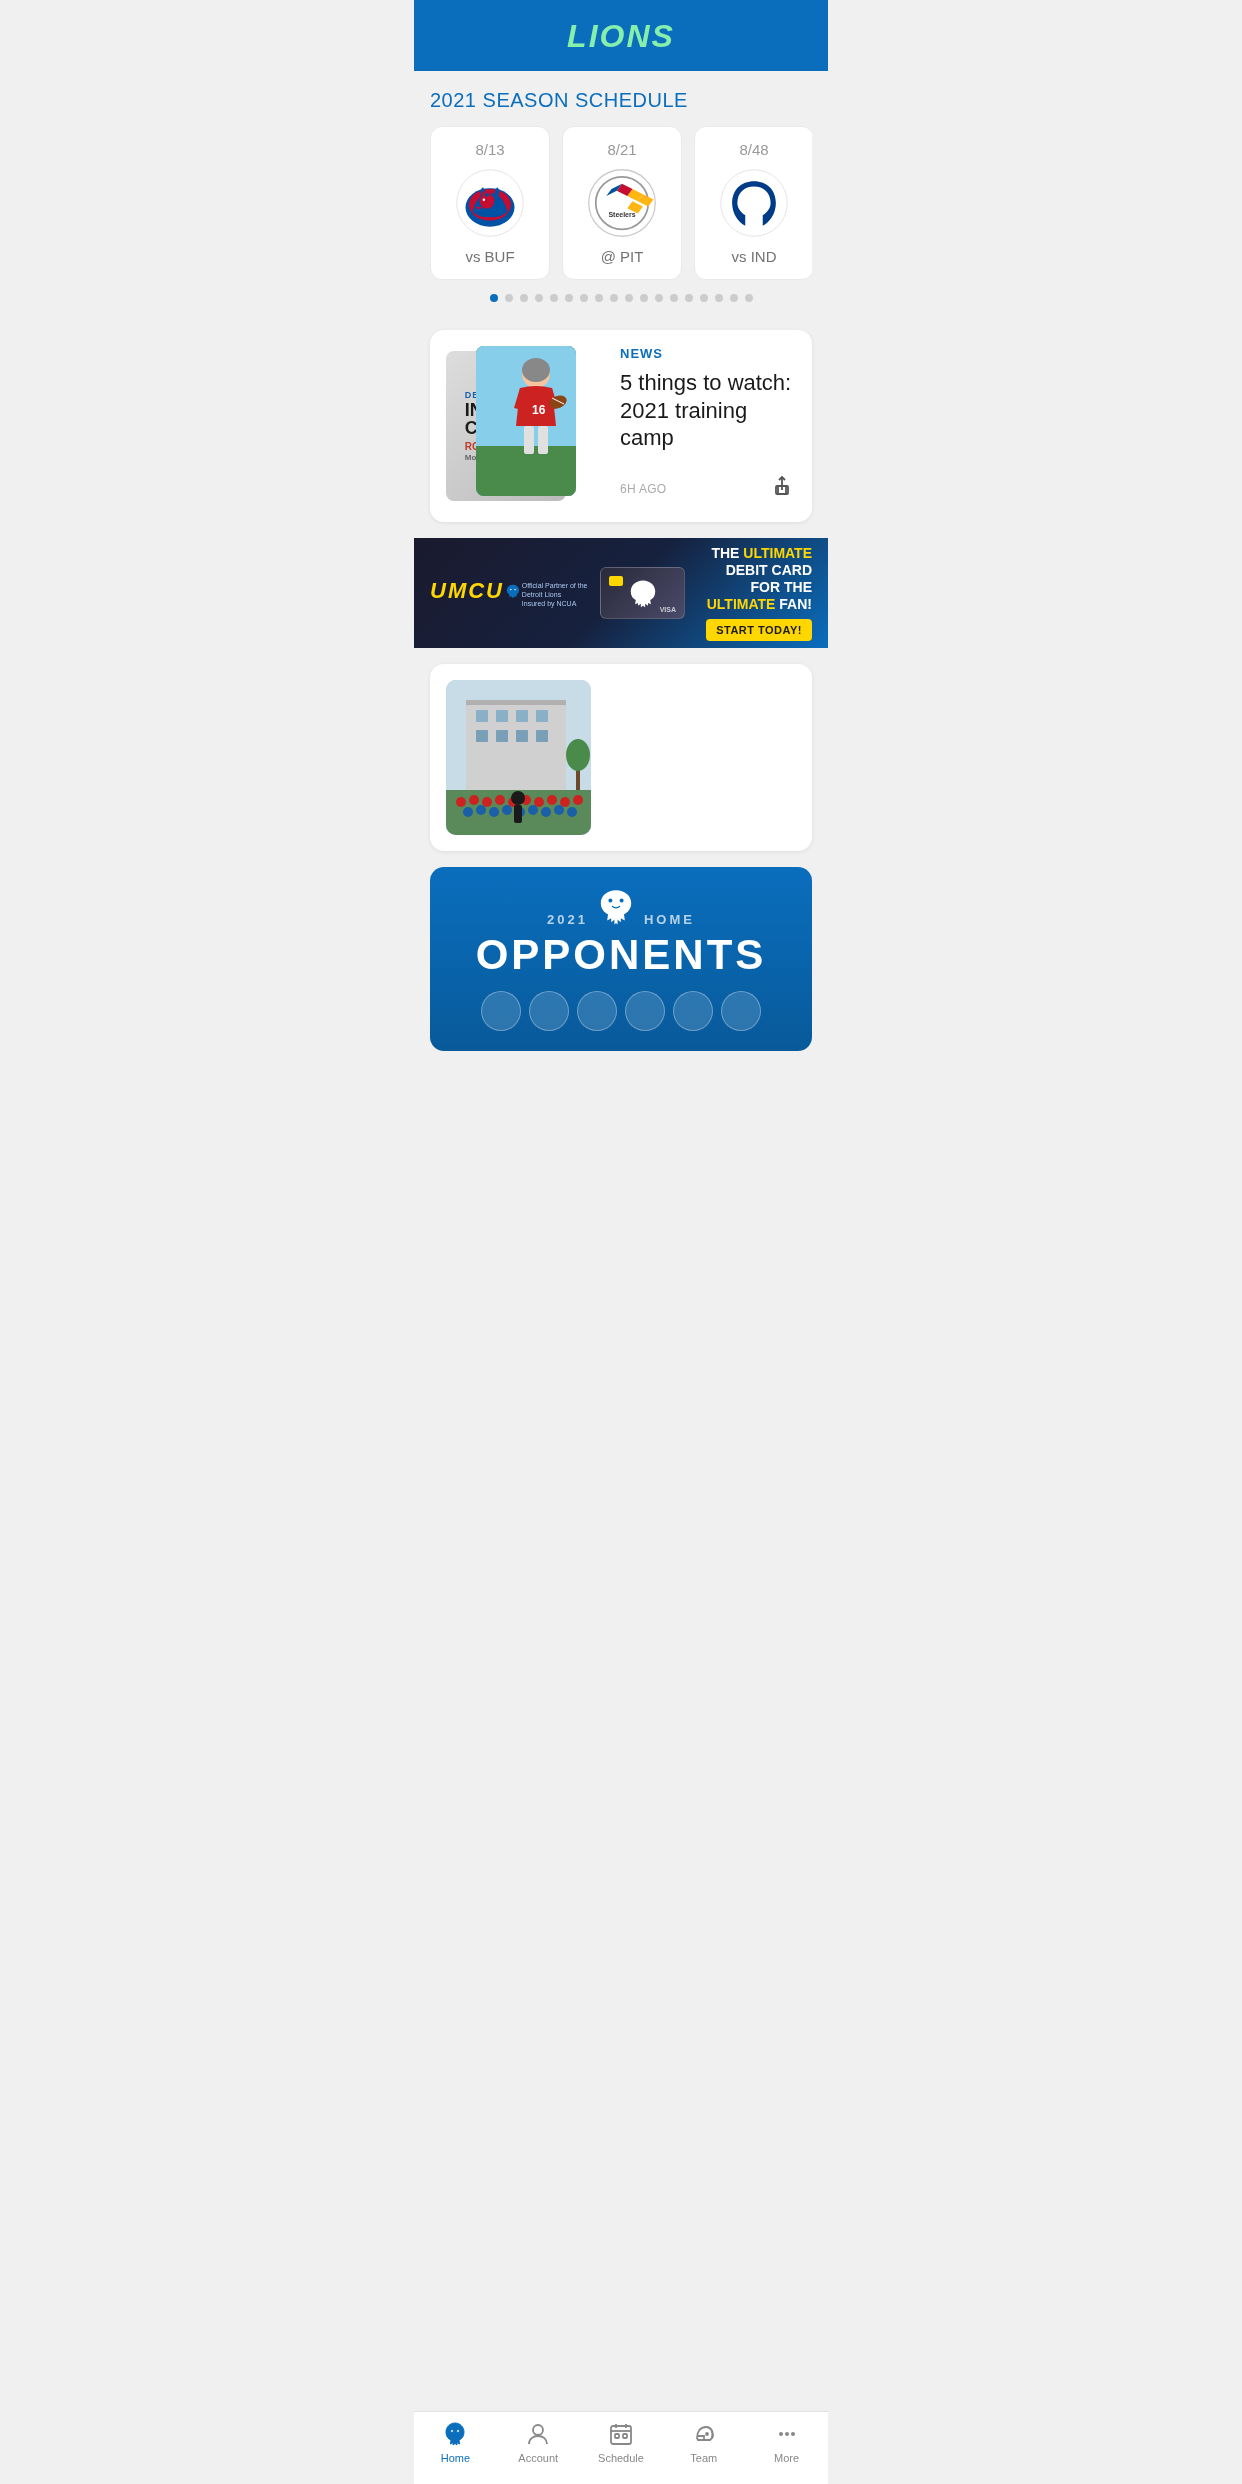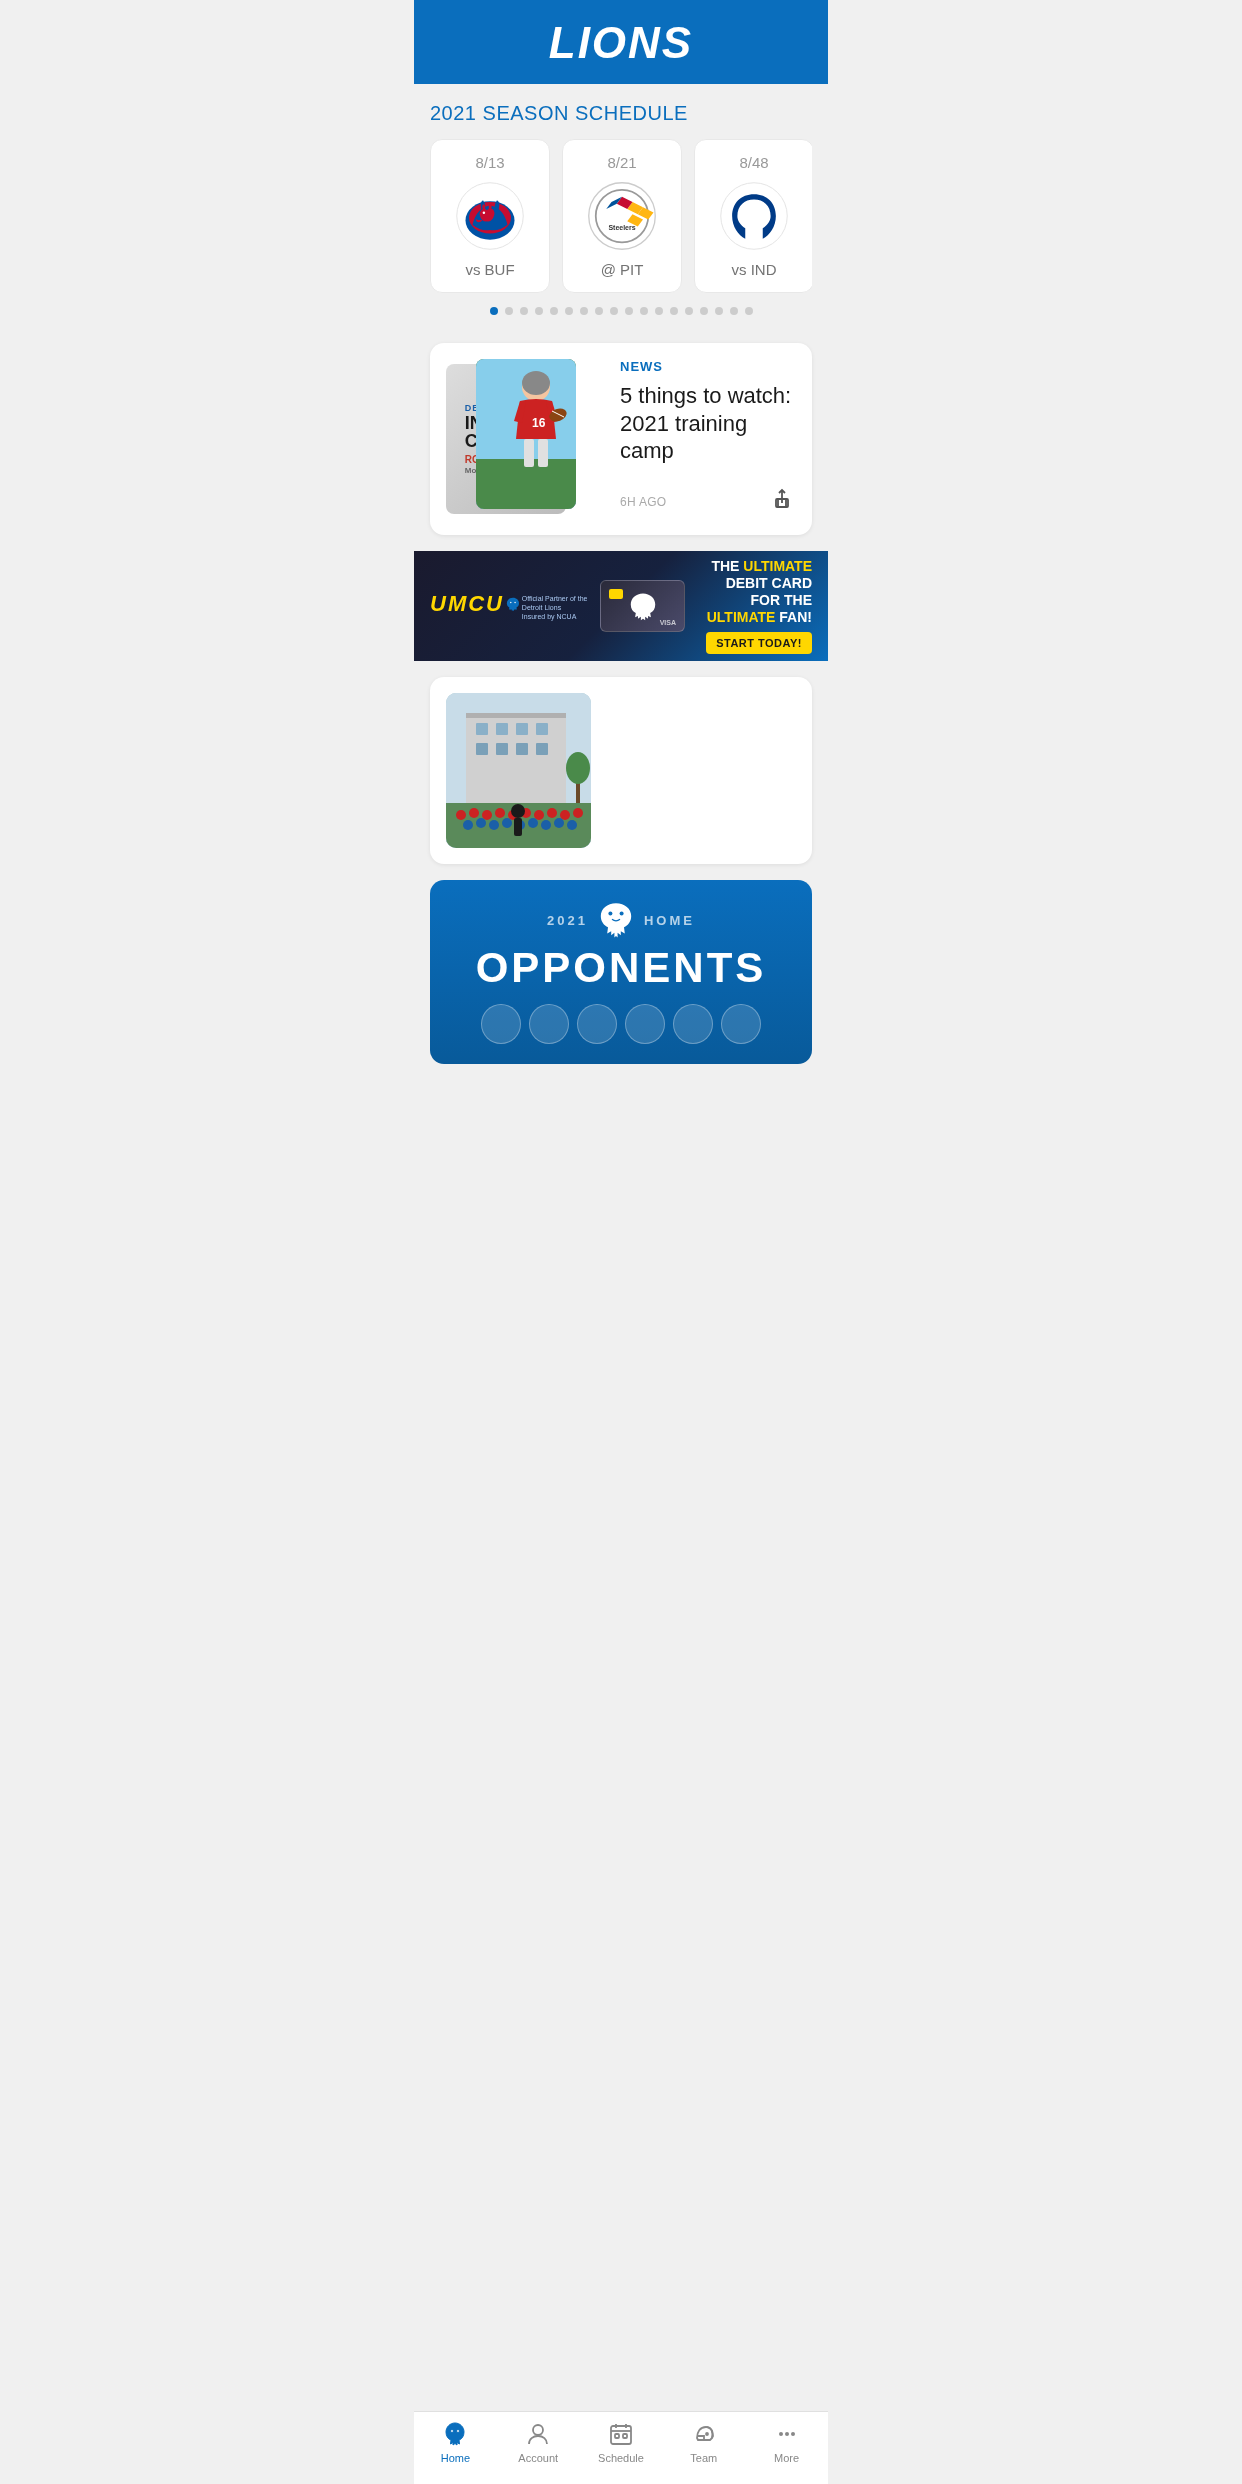--- a/index.html
+++ b/index.html
@@ -13,22 +13,22 @@
       overflow-x: hidden;
     }
 
     
     .header {
       background: #0a6ebd;
       padding: 18px 0 16px;
       text-align: center;
     }
     .header-title {
-      color: #ffffff;
-      font-size: 44px;
+      color: #86efac;
+      font-size: 32px;
       font-weight: 900;
       font-style: italic;
       letter-spacing: 2px;
       text-transform: uppercase;
     }
 
     
     .main-content {
       background: #f0f0f0;
       padding-bottom: 80px;
@@ -616,21 +616,21 @@
             <rect x="130" y="80" width="4" height="30" fill="#6a4a2a"></rect>
             <ellipse cx="132" cy="75" rx="12" ry="16" fill="#4a8a4a"></ellipse>
           </svg>
         </div>
       </div>
 
     </div>
   </div>
 
   <div class="opponents-banner">
-    <div style="display:flex;align-items:center;justify-content:center;gap:8px;margin-bottom:4px;">
+    <div style="display:flex;align-items:flex-end;justify-content:center;gap:8px;margin-bottom:4px;">
       <span style="color:rgba(255,255,255,0.7);font-size:13px;font-weight:600;letter-spacing:3px;">2021</span>
 
       <svg width="40" height="40" viewBox="0 0 50 50" xmlns="http://www.w3.org/2000/svg">
         <path d="M25 4 C14 4 6 11 6 20 C6 27 10 32 15 34 L14 42 L19 39 L19 44 L23 41 L23 47 L25 45 L27 47 L27 41 L31 44 L31 39 L36 42 L35 34 C40 32 44 27 44 20 C44 11 36 4 25 4Z" fill="white"></path>
         <circle cx="18" cy="17" r="2.5" fill="#0a6ebd"></circle>
         <circle cx="32" cy="17" r="2.5" fill="#0a6ebd"></circle>
         <path d="M20 24 Q25 28 30 24" stroke="#0a6ebd" stroke-width="1.5" fill="none"></path>
       </svg>
       <span style="color:rgba(255,255,255,0.7);font-size:13px;font-weight:600;letter-spacing:3px;">HOME</span>
     </div>

